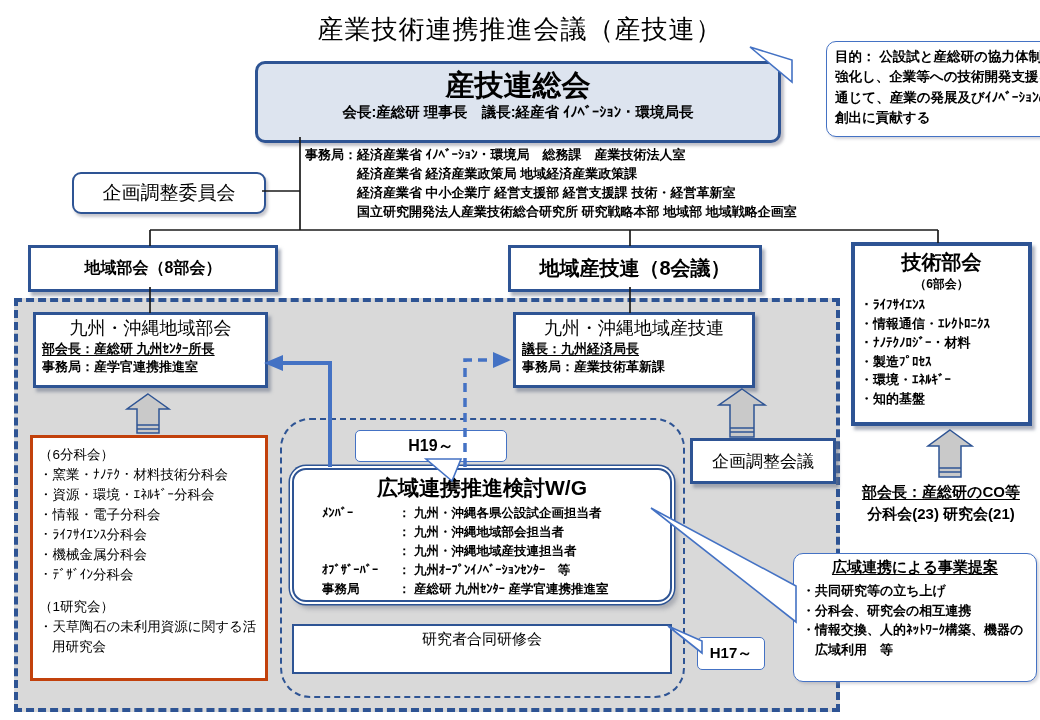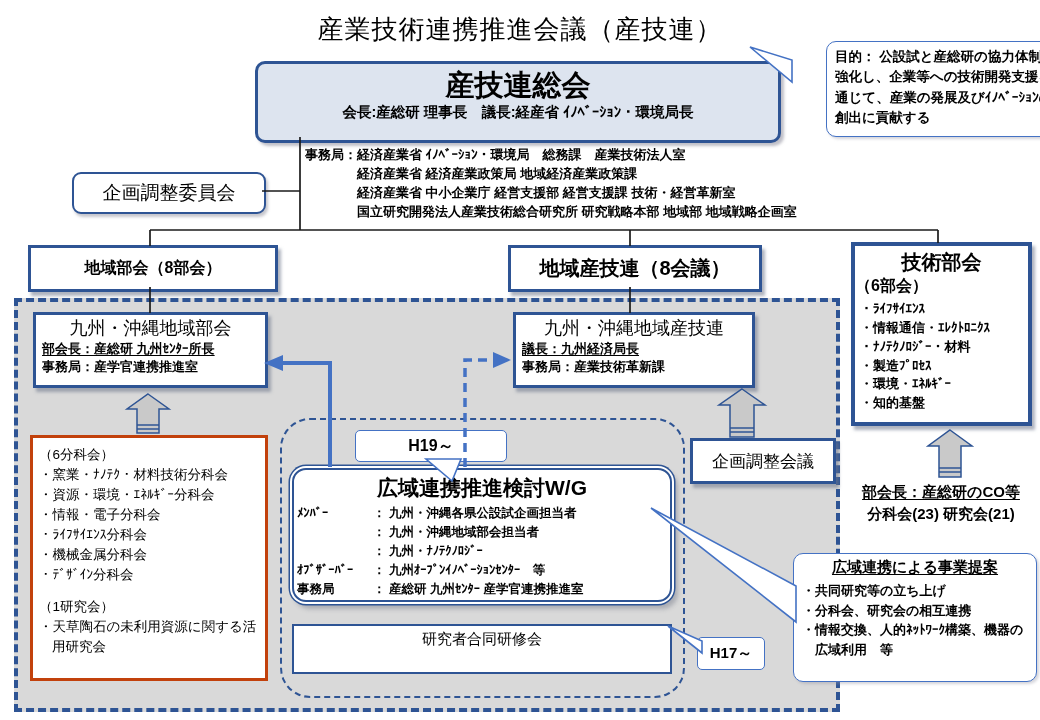--- a/index.html
+++ b/index.html
@@ -27,39 +27,39 @@
            border:4px dashed #2e5494;box-sizing:border-box;z-index:1;}
   #inner-dashed{left:280px;top:418px;width:405px;height:280px;border:2.5px dashed #2e5494;
            border-radius:30px;box-sizing:border-box;z-index:1;}
 
   #regional-bukai{left:28px;top:245px;width:244px;height:41px;font-size:16px;font-weight:bold;
            border-width:3.5px;z-index:2;}
   #regional-sangiren{left:508px;top:245px;width:248px;height:41px;font-size:20px;font-weight:bold;
            border-width:3.5px;z-index:2;}
   #tech-bukai{left:851px;top:242px;width:181px;height:184px;border-width:4px;box-sizing:border-box;z-index:2;}
   #tech-bukai .t{text-align:center;font-size:20px;font-weight:bold;margin-top:3px;}
-  #tech-bukai .s{font-size:16px;font-weight:bold;}
+  #tech-bukai .s{text-align:center;font-size:12px;font-weight:bold;}
   #tech-bukai .items{padding:3px 5px 0 5px;font-size:13px;font-weight:bold;line-height:1.45;}
 
   #kyushu-bukai{left:33px;top:312px;width:235px;height:76px;box-sizing:border-box;z-index:2;}
   #kyushu-sangiren{left:513px;top:312px;width:242px;height:76px;box-sizing:border-box;z-index:2;}
   .org-box .t{text-align:center;font-size:18px;margin-top:3px;line-height:1.2;}
   .org-box .l{font-size:13px;font-weight:bold;margin-left:6px;line-height:1.45;}
 
   #planning-meeting{left:690px;top:438px;width:140px;height:40px;font-size:17px;z-index:2;}
 
   #subcommittees{left:30px;top:435px;width:238px;height:246px;background:#fff;border:3px solid #c2410c;
            box-sizing:border-box;padding:7px 6px;font-size:13.5px;line-height:1.48;z-index:2;}
   #subcommittees .g2{margin-top:12px;}
 
   #wg{left:292px;top:468px;width:380px;height:134px;background:#fff;border:2px solid #2e5494;
       border-radius:14px;box-sizing:border-box;z-index:2;
       box-shadow:0 0 0 2px #fff,0 0 0 3.5px #2e5494,4px 5px 4px 2px rgba(115,120,135,.45);}
   #wg .t{text-align:center;font-size:21px;font-weight:bold;margin:4px 0 2px 0;}
-  #wg .rows{margin-left:3px;font-size:12.5px;font-weight:bold;line-height:1.52;}
+  #wg .rows{margin-left:28px;font-size:12.5px;font-weight:bold;line-height:1.52;}
   .wg-row{display:grid;grid-template-columns:76px 16px auto;}
 
   #training{left:292px;top:624px;width:380px;height:50px;background:#fff;border:2.5px solid #2e5494;
       box-sizing:border-box;text-align:center;font-size:15px;line-height:1.5;padding-top:2px;z-index:2;}
 
   .callout{background:#fff;border:1.8px solid #4472c4;border-radius:5px;font-weight:bold;z-index:3;}
   #h19{left:355px;top:430px;width:150px;height:30px;font-size:16px;}
   #h17{left:697px;top:637px;width:66px;height:31px;font-size:15px;}
 
   #chair-note{left:845px;top:481px;width:192px;font-size:15px;font-weight:bold;line-height:1.45;z-index:2;text-align:center;}
@@ -152,21 +152,21 @@
           <span>九州・沖縄各県公設試企画担当者</span>
       </div>
       <div class="wg-row">
         <span></span>
           <span>：</span>
           <span>九州・沖縄地域部会担当者</span>
       </div>
       <div class="wg-row">
         <span></span>
           <span>：</span>
-          <span>九州・ﾅﾉﾃｸﾉﾛｼﾞｰ</span>
+          <span>九州・沖縄地域産技連担当者</span>
       </div>
       <div class="wg-row">
         <span>ｵﾌﾞｻﾞｰﾊﾞｰ</span>
           <span>：</span>
           <span>九州ｵｰﾌﾟﾝｲﾉﾍﾞｰｼｮﾝｾﾝﾀｰ　等</span>
       </div>
       <div class="wg-row">
         <span>事務局</span>
           <span>：</span>
           <span>産総研 九州ｾﾝﾀｰ 産学官連携推進室</span>

